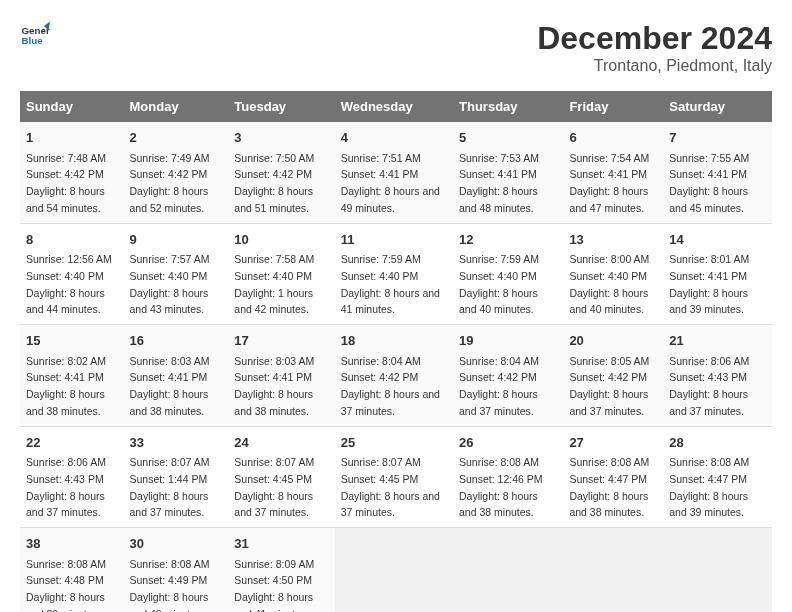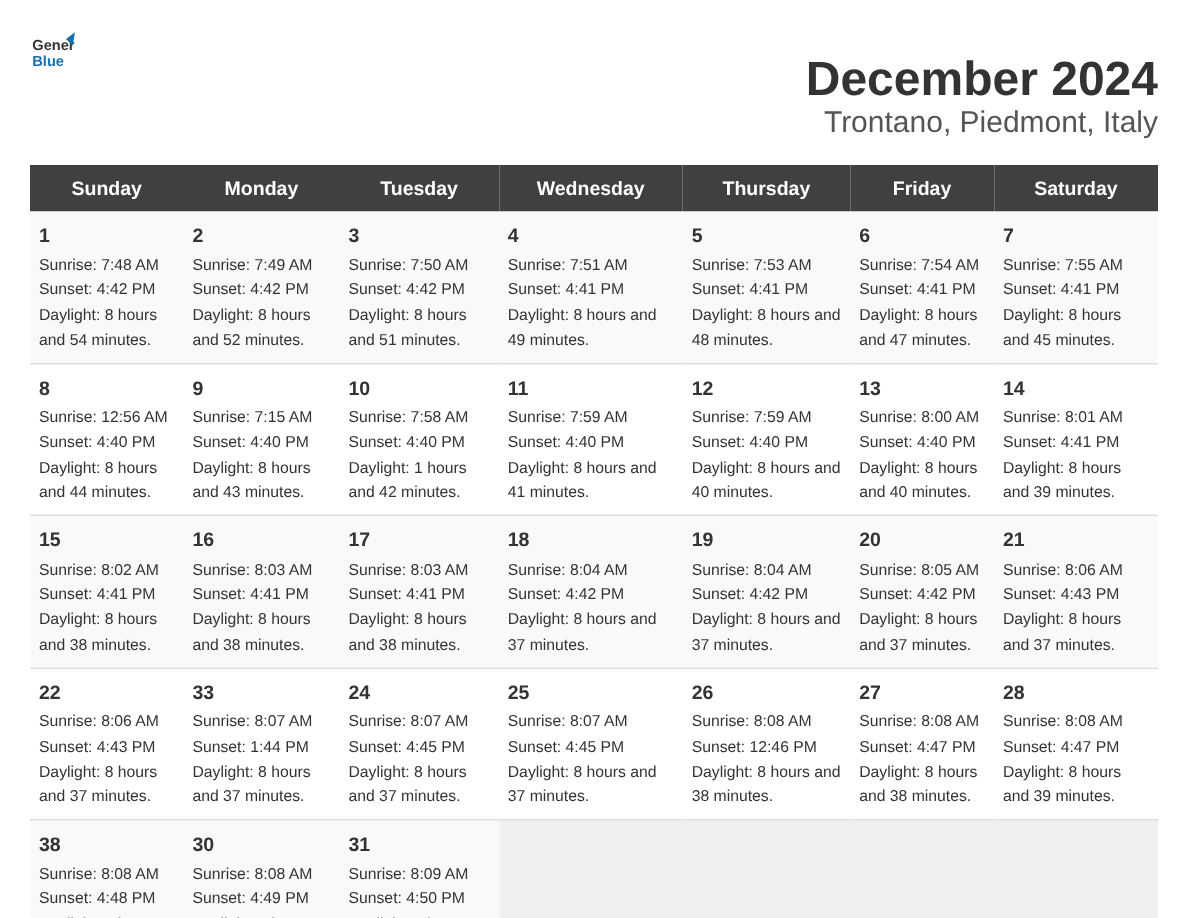--- a/index.html
+++ b/index.html
@@ -20,41 +20,40 @@
       display: flex;
       align-items: center;
       gap: 4px;
     }
     .logo-icon {
       width: 30px;
       height: 30px;
     }
     .title-area {
       text-align: right;
-      margin-top: 14px;
     }
     .main-title {
       font-size: 32px;
       font-weight: bold;
       color: #333;
     }
     .subtitle {
-      font-size: 20px;
+      font-size: 16px;
       color: #555;
     }
     table {
       width: 100%;
       border-collapse: collapse;
       font-size: 11px;
     }
     thead th {
-      background-color: #404040;
+      background-color: #737373;
       color: #fff;
-      padding: 8px 20px;
-      text-align: center;
+      padding: 8px 6px;
+      text-align: left;
       font-size: 13px;
       font-weight: bold;
     }
     tbody tr {
       border-bottom: 1px solid #ddd;
     }
     tbody tr:nth-child(odd) {
       background-color: #f9f9f9;
     }
     tbody tr:nth-child(even) {
@@ -114,21 +113,21 @@
         <td><span class="day-num">1</span><span class="cell-text">Sunrise: 7:48 AM</span><br><span class="cell-text">Sunset: 4:42 PM</span><br><span class="cell-text">Daylight: 8 hours and 54 minutes.</span></td>
         <td><span class="day-num">2</span><span class="cell-text">Sunrise: 7:49 AM</span><br><span class="cell-text">Sunset: 4:42 PM</span><br><span class="cell-text">Daylight: 8 hours and 52 minutes.</span></td>
         <td><span class="day-num">3</span><span class="cell-text">Sunrise: 7:50 AM</span><br><span class="cell-text">Sunset: 4:42 PM</span><br><span class="cell-text">Daylight: 8 hours and 51 minutes.</span></td>
         <td><span class="day-num">4</span><span class="cell-text">Sunrise: 7:51 AM</span><br><span class="cell-text">Sunset: 4:41 PM</span><br><span class="cell-text">Daylight: 8 hours and 49 minutes.</span></td>
         <td><span class="day-num">5</span><span class="cell-text">Sunrise: 7:53 AM</span><br><span class="cell-text">Sunset: 4:41 PM</span><br><span class="cell-text">Daylight: 8 hours and 48 minutes.</span></td>
         <td><span class="day-num">6</span><span class="cell-text">Sunrise: 7:54 AM</span><br><span class="cell-text">Sunset: 4:41 PM</span><br><span class="cell-text">Daylight: 8 hours and 47 minutes.</span></td>
         <td><span class="day-num">7</span><span class="cell-text">Sunrise: 7:55 AM</span><br><span class="cell-text">Sunset: 4:41 PM</span><br><span class="cell-text">Daylight: 8 hours and 45 minutes.</span></td>
       </tr>
       <tr>
         <td><span class="day-num">8</span><span class="cell-text">Sunrise: 12:56 AM</span><br><span class="cell-text">Sunset: 4:40 PM</span><br><span class="cell-text">Daylight: 8 hours and 44 minutes.</span></td>
-        <td><span class="day-num">9</span><span class="cell-text">Sunrise: 7:15 AM</span><br><span class="cell-text">Sunset: 4:40 PM</span><br><span class="cell-text">Daylight: 8 hours and 43 minutes.</span></td>
+        <td><span class="day-num">9</span><span class="cell-text">Sunrise: 7:57 AM</span><br><span class="cell-text">Sunset: 4:40 PM</span><br><span class="cell-text">Daylight: 8 hours and 43 minutes.</span></td>
         <td><span class="day-num">10</span><span class="cell-text">Sunrise: 7:58 AM</span><br><span class="cell-text">Sunset: 4:40 PM</span><br><span class="cell-text">Daylight: 1 hours and 42 minutes.</span></td>
         <td><span class="day-num">11</span><span class="cell-text">Sunrise: 7:59 AM</span><br><span class="cell-text">Sunset: 4:40 PM</span><br><span class="cell-text">Daylight: 8 hours and 41 minutes.</span></td>
         <td><span class="day-num">12</span><span class="cell-text">Sunrise: 7:59 AM</span><br><span class="cell-text">Sunset: 4:40 PM</span><br><span class="cell-text">Daylight: 8 hours and 40 minutes.</span></td>
         <td><span class="day-num">13</span><span class="cell-text">Sunrise: 8:00 AM</span><br><span class="cell-text">Sunset: 4:40 PM</span><br><span class="cell-text">Daylight: 8 hours and 40 minutes.</span></td>
         <td><span class="day-num">14</span><span class="cell-text">Sunrise: 8:01 AM</span><br><span class="cell-text">Sunset: 4:41 PM</span><br><span class="cell-text">Daylight: 8 hours and 39 minutes.</span></td>
       </tr>
       <tr>
         <td><span class="day-num">15</span><span class="cell-text">Sunrise: 8:02 AM</span><br><span class="cell-text">Sunset: 4:41 PM</span><br><span class="cell-text">Daylight: 8 hours and 38 minutes.</span></td>
         <td><span class="day-num">16</span><span class="cell-text">Sunrise: 8:03 AM</span><br><span class="cell-text">Sunset: 4:41 PM</span><br><span class="cell-text">Daylight: 8 hours and 38 minutes.</span></td>
         <td><span class="day-num">17</span><span class="cell-text">Sunrise: 8:03 AM</span><br><span class="cell-text">Sunset: 4:41 PM</span><br><span class="cell-text">Daylight: 8 hours and 38 minutes.</span></td>

